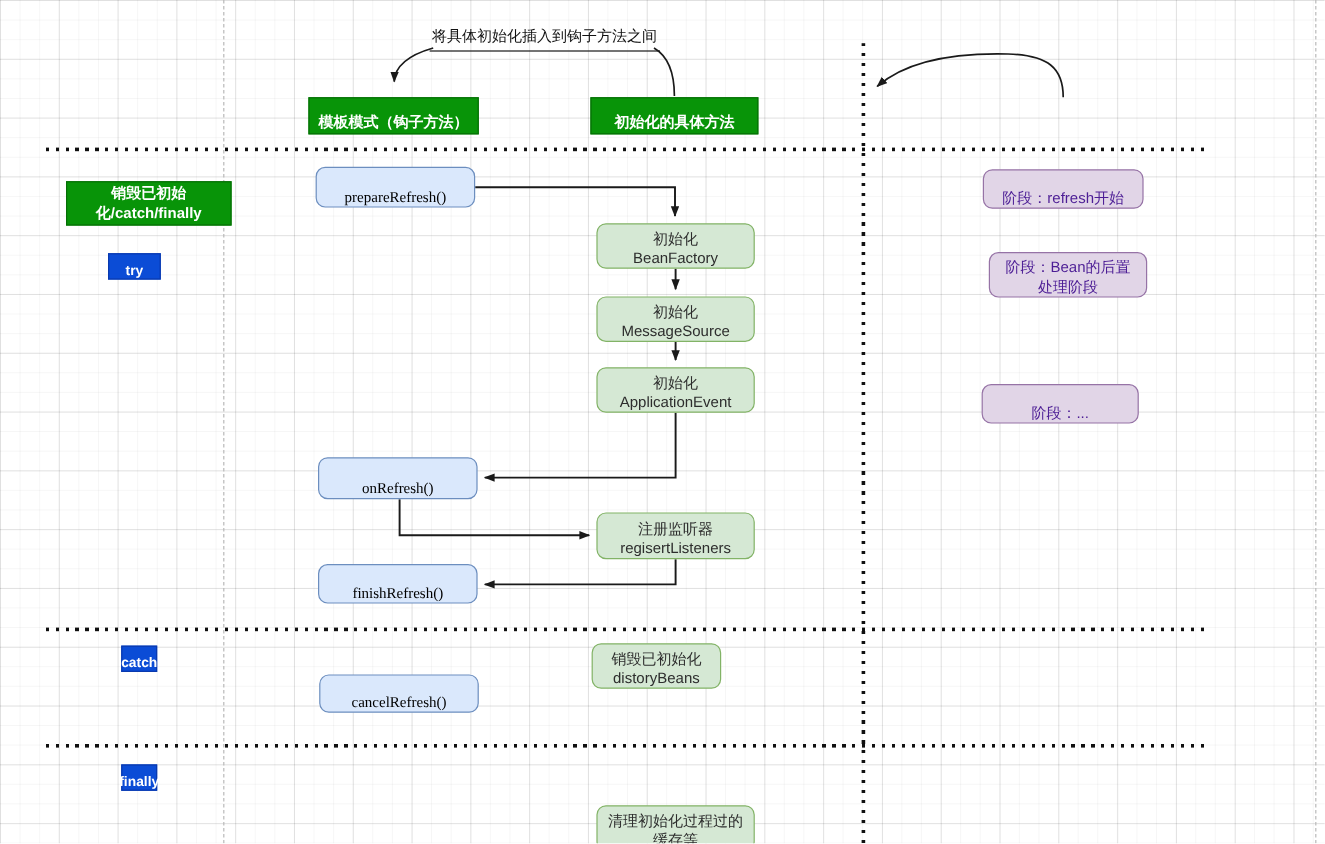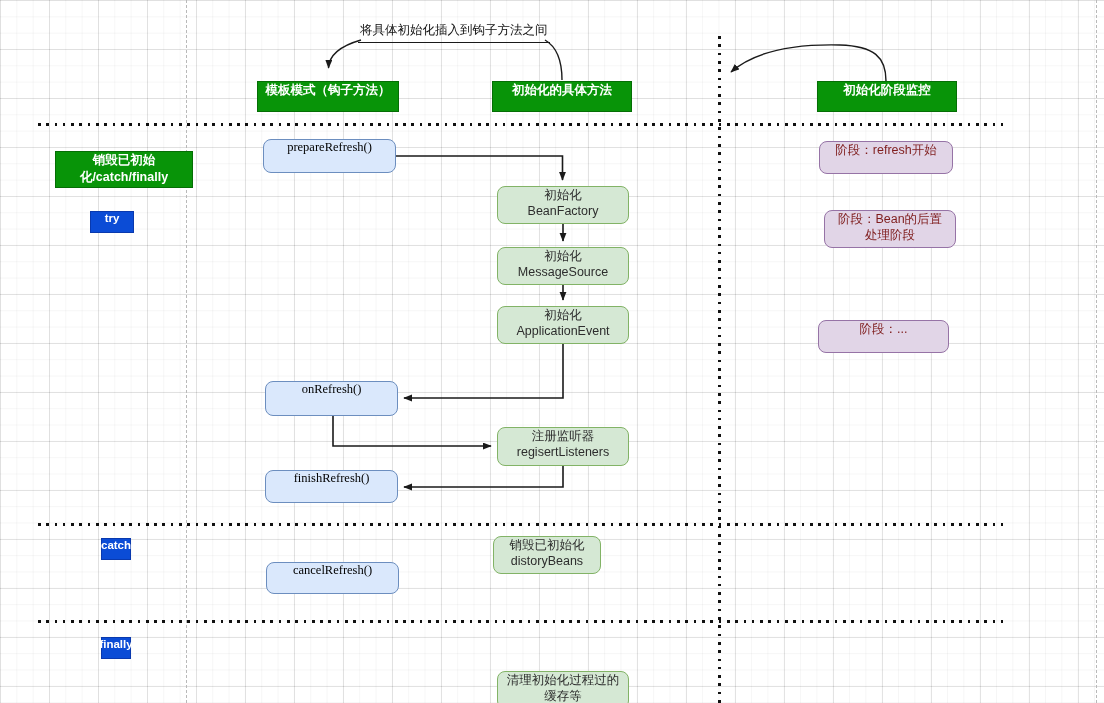--- a/index.html
+++ b/index.html
@@ -13,26 +13,26 @@
       linear-gradient(to bottom, rgba(0,0,0,0.035) 1px, transparent 1px) 0 0 / 16.333px 16.333px,
       #ffffff;
   }
   .pageline{position:absolute;top:0;height:703px;width:0;border-left:1px dashed #b9b9b9;z-index:1;}
   .dot-h{position:absolute;height:3px;z-index:2;
     background:repeating-linear-gradient(to right,#101010 0,#101010 2.6px,transparent 2.6px,transparent 8.3px);}
   .dot-v{position:absolute;width:3px;z-index:2;
     background:repeating-linear-gradient(to bottom,#101010 0,#101010 2.6px,transparent 2.6px,transparent 8.3px);}
   .arrows{position:absolute;left:0;top:0;z-index:3;}
   .node{position:absolute;box-sizing:border-box;display:flex;flex-direction:column;
-    align-items:center;justify-content:flex-start;text-align:center;z-index:4;}
+    align-items:center;justify-content:flex-end;text-align:center;z-index:4;}
   .hdr{background:#089408;border:1px solid #056e05;color:#fff;font-weight:bold;font-size:12.5px;}
   .kw{background:#0b4cd6;border:1px solid #0939ae;color:#fff;font-weight:bold;font-size:11.5px;}
   .hook{background:#dae8fc;border:1px solid #6c8ebf;border-radius:8px;color:#000000;font-size:12.5px;font-family:Liberation Serif, serif;}
   .step{background:#d5e8d4;border:1px solid #82b366;border-radius:8px;color:#2d2d2d;font-size:12.5px;line-height:1.3;}
-  .stage{background:#e1d5e7;border:1px solid #9673a6;border-radius:8px;color:#7f1d1d;font-size:12.5px;line-height:1.3;}
+  .stage{background:#e1d5e7;border:1px solid #9673a6;border-radius:8px;color:#4c1d95;font-size:12.5px;line-height:1.3;}
   .ann{position:absolute;z-index:4;font-size:12.5px;color:#111;white-space:nowrap;
     border-bottom:1.2px solid #1a1a1a;padding:0 2px 3px 2px;}
 </style>
 </head>
 <body>
 
 <div class="canvas">
 
   <div class="pageline" style="left:185.5px"></div>
   <div class="pageline" style="left:1095.5px"></div>
@@ -59,23 +59,20 @@
   <div class="dot-h" style="left:38px;top:620px;width:969px"></div>
   <div class="dot-v" style="left:717.5px;top:36px;height:667px"></div>
 
   <div class="ann" style="left:358px;top:22px">将具体初始化插入到钩子方法之间</div>
 
   <div class="node hdr" style="left:257px;top:81px;width:142px;height:31px">
     <span>模板模式（钩子方法）</span>
   </div>
   <div class="node hdr" style="left:492px;top:81px;width:140px;height:31px">
     <span>初始化的具体方法</span>
-  </div>
-  <div class="node hdr" style="left:817px;top:81px;width:140px;height:31px">
-    <span>初始化阶段监控</span>
   </div>
 
   <div class="node hdr" style="left:55px;top:151px;width:138px;height:37px">
     <span>销毁已初始化/catch/finally</span>
   </div>
   <div class="node kw" style="left:90px;top:211px;width:44px;height:22px">
     <span>try</span>
   </div>
   <div class="node kw" style="left:101px;top:538px;width:30px;height:22px">
     <span>catch</span>

